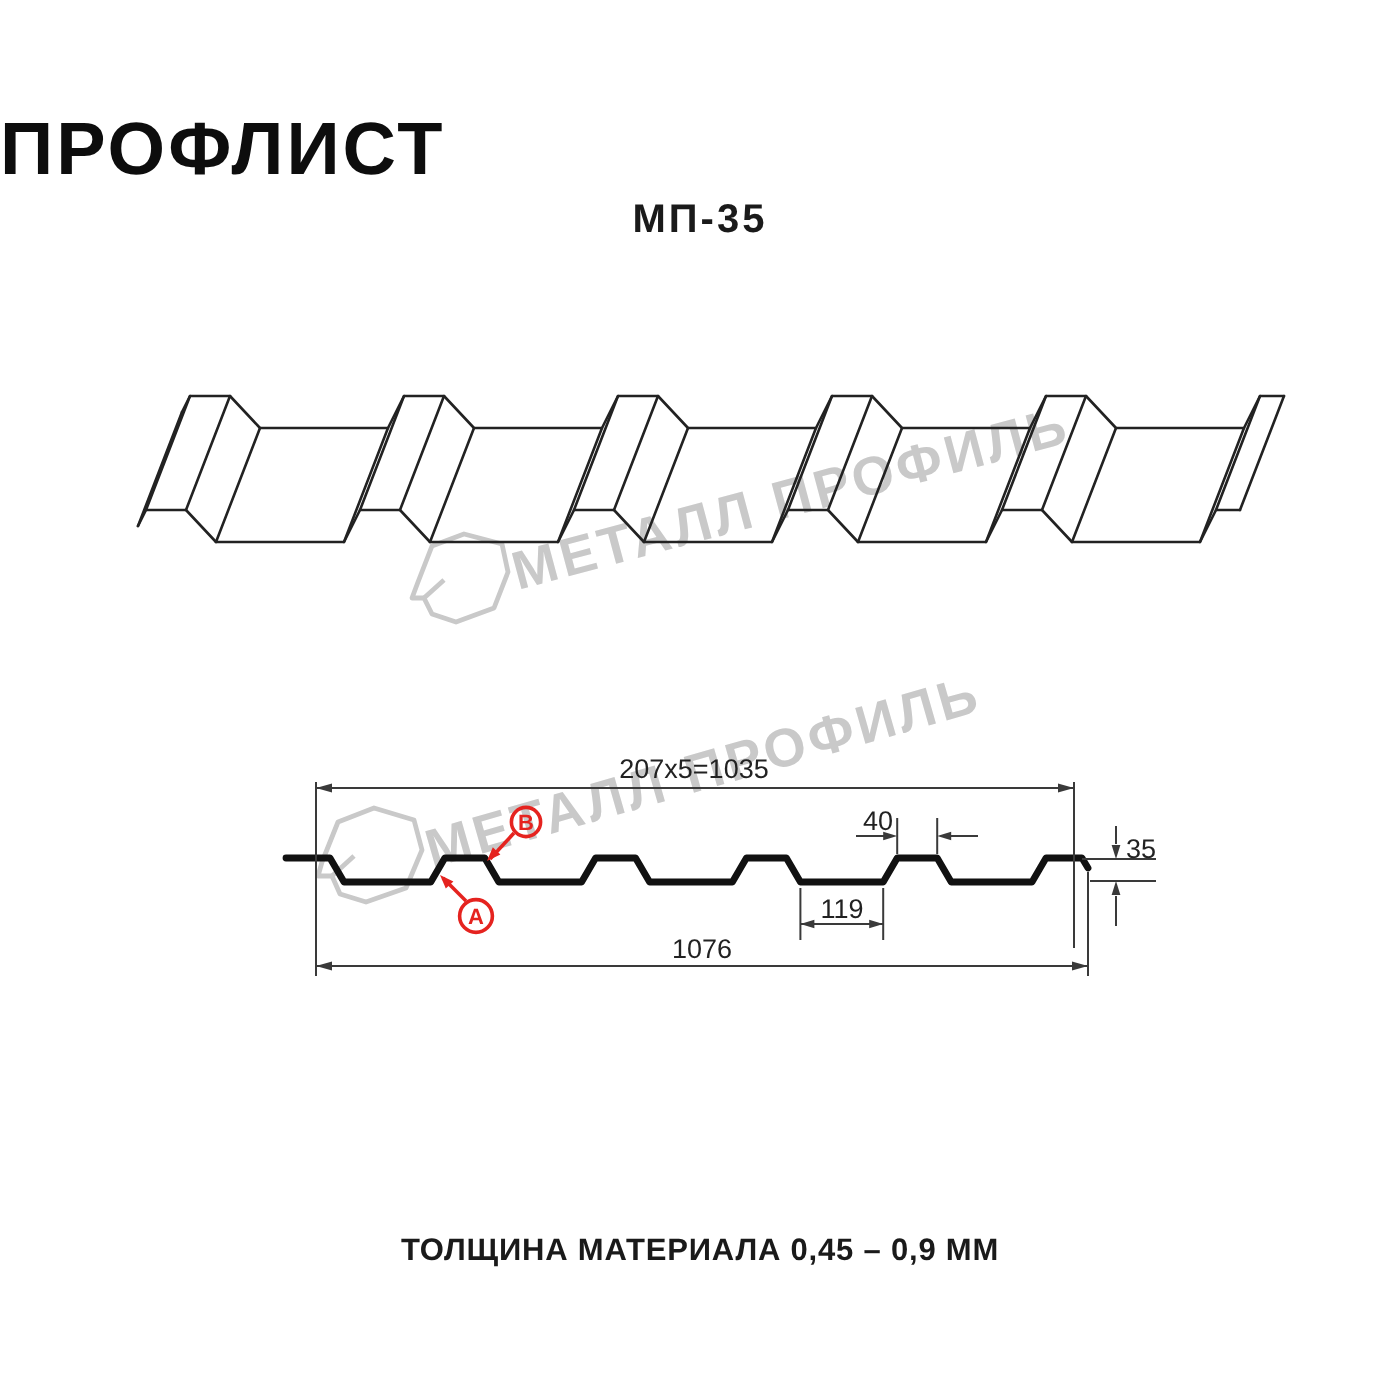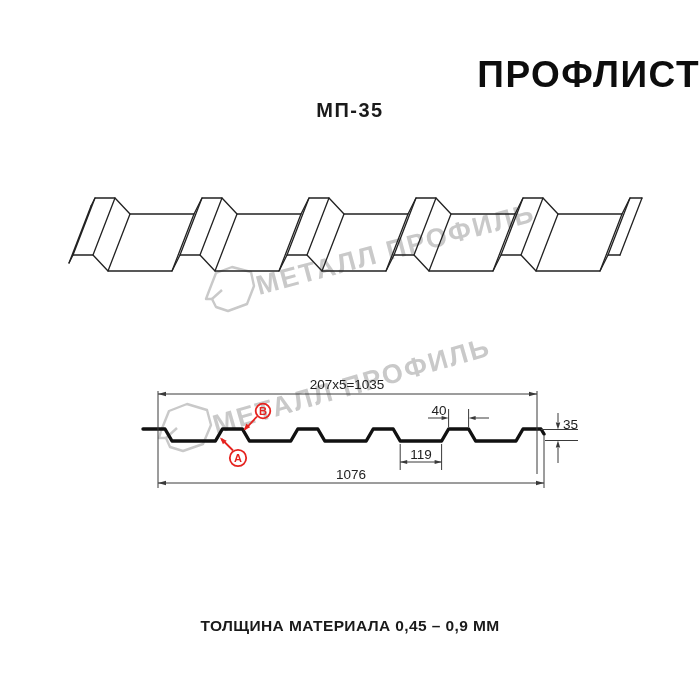--- a/index.html
+++ b/index.html
@@ -1,21 +1,21 @@
 <!DOCTYPE html>
 <html><head>
 <meta charset="utf-8">
 <style>
   html,body{margin:0;padding:0;}
   body{
     width:700px;height:700px;background:#ffffff;position:relative;overflow:hidden;
     font-family:"Liberation Sans",sans-serif;
   }
   .title{
-    position:absolute;top:54px;left:0;width:700px;text-align:right;
+    position:absolute;top:54px;left:0;width:700px;text-align:left;
     font-size:37px;font-weight:bold;letter-spacing:1.5px;color:#0d0d0d;
   }
   .subtitle{
     position:absolute;top:99px;left:0;width:700px;text-align:center;
     font-size:20px;font-weight:bold;letter-spacing:1.5px;color:#1a1a1a;
   }
   .footer{
     position:absolute;top:617px;left:0;width:700px;text-align:center;
     font-size:15.5px;font-weight:bold;letter-spacing:0.4px;color:#1a1a1a;
   }

